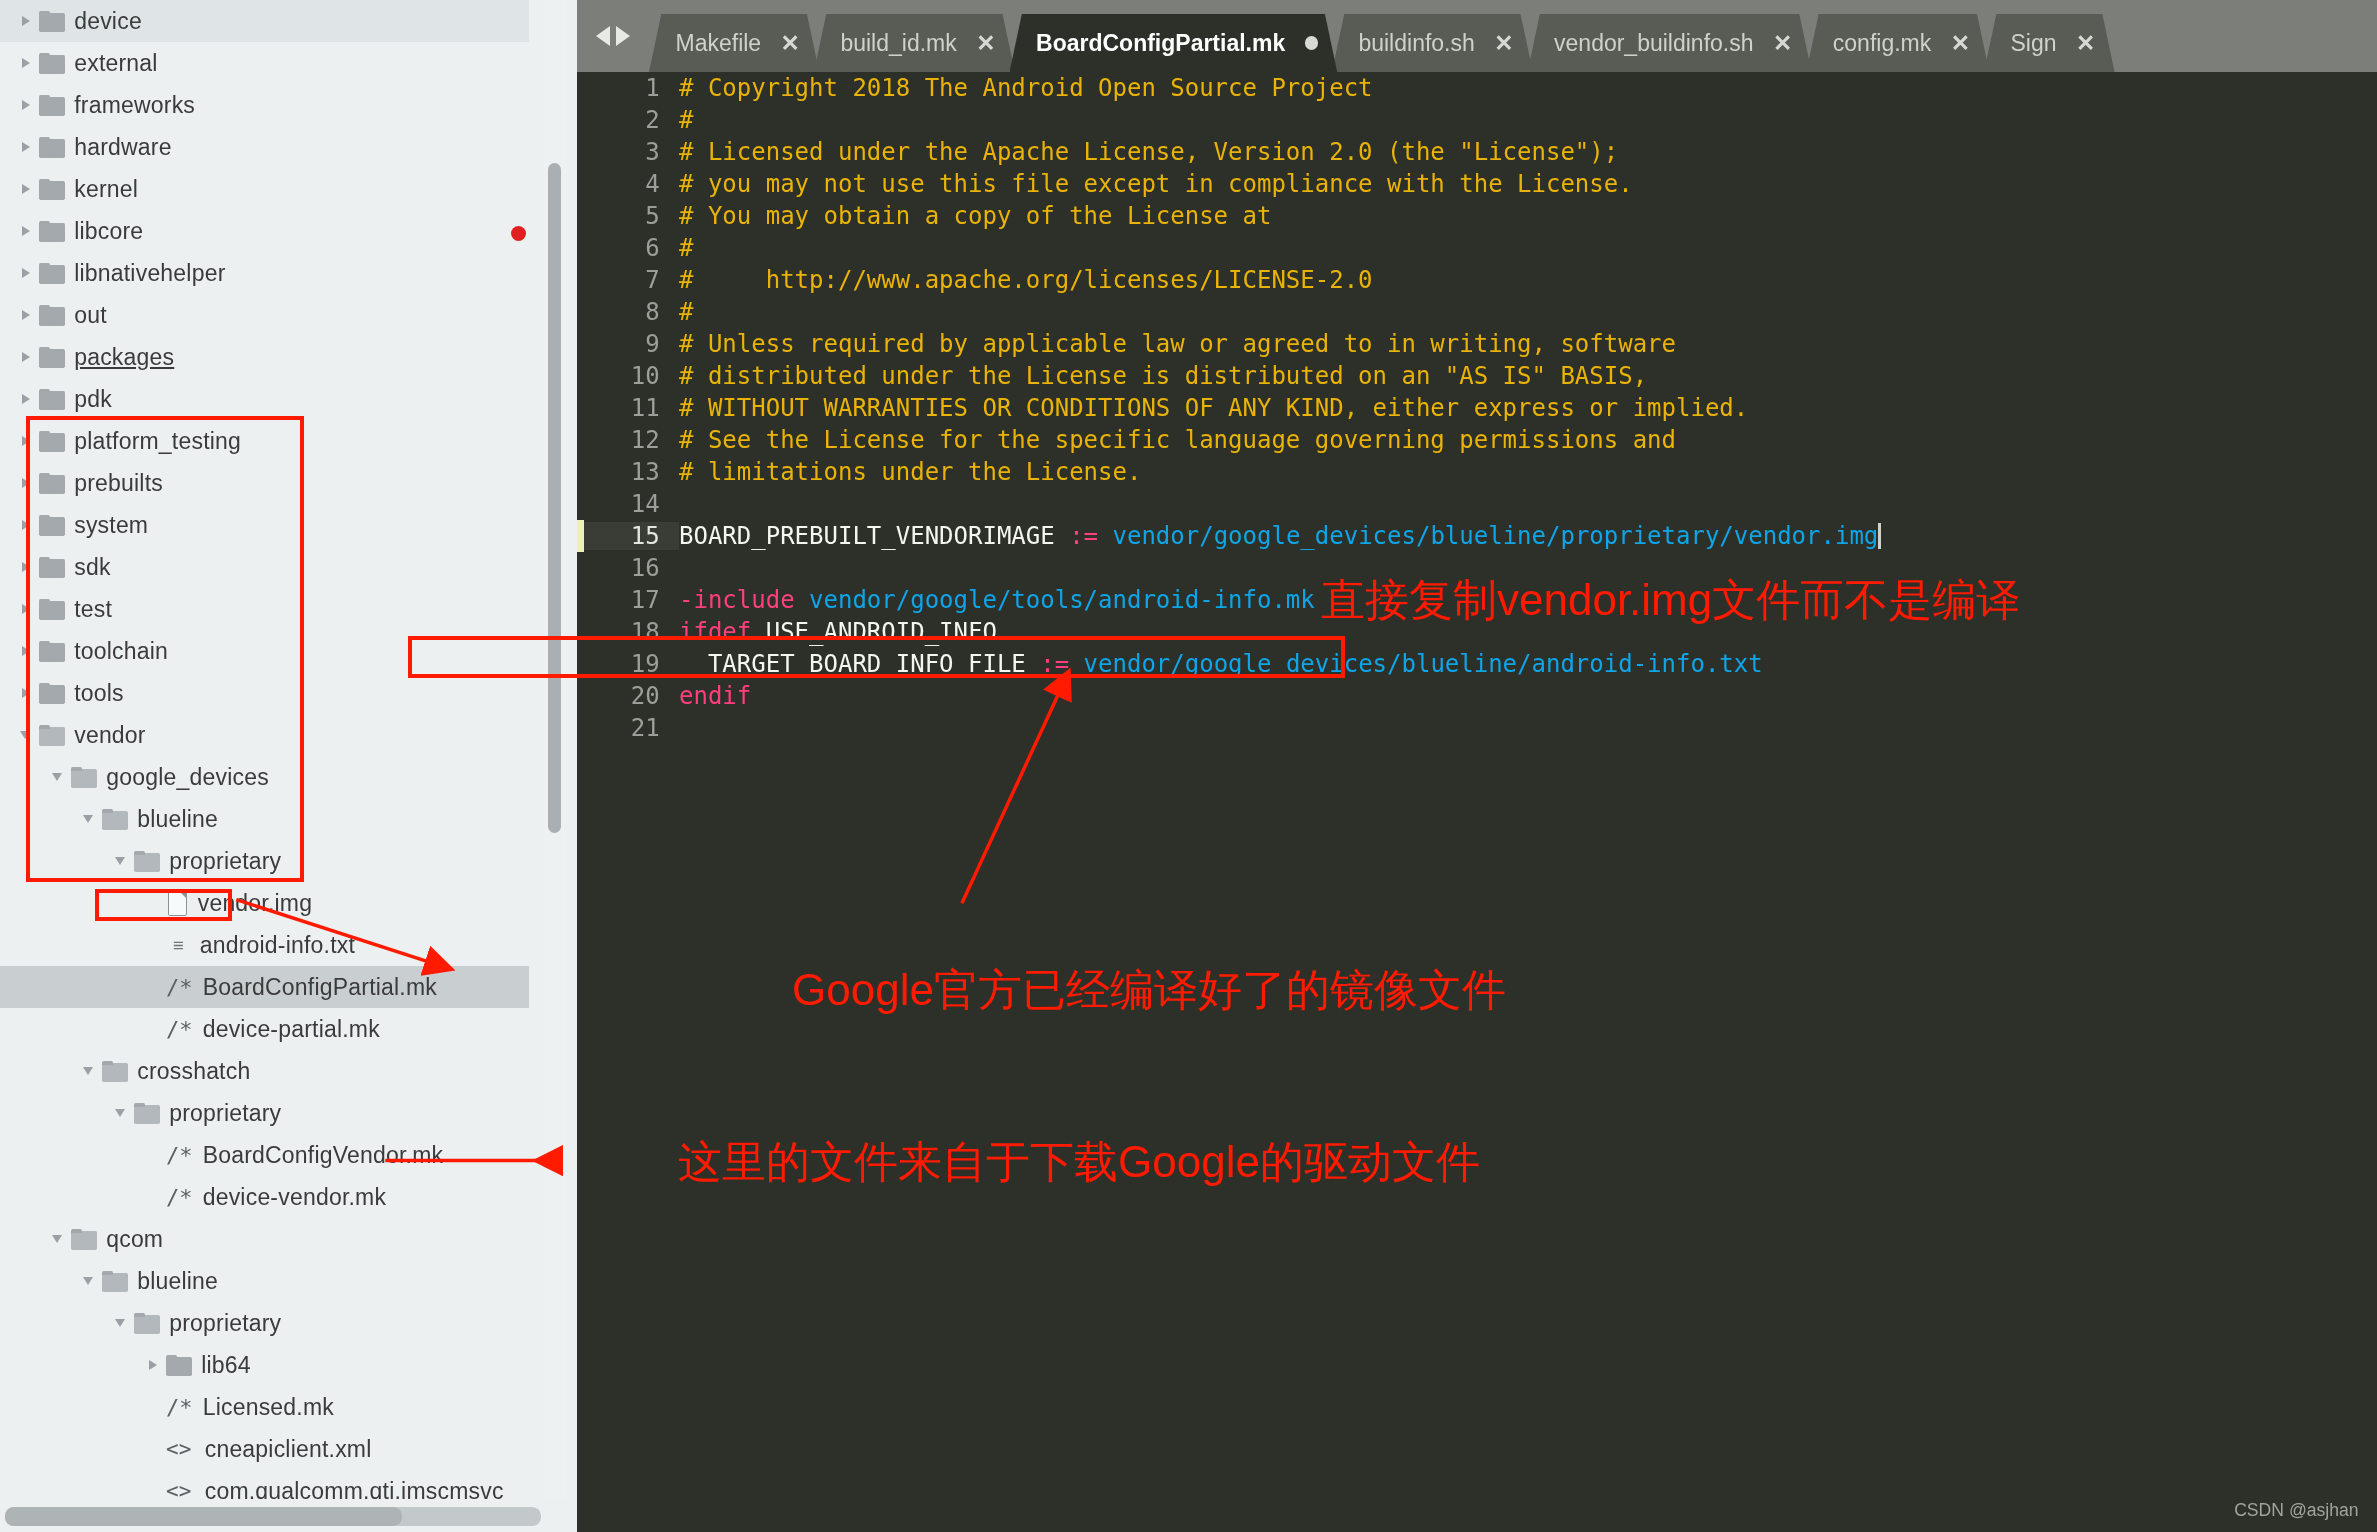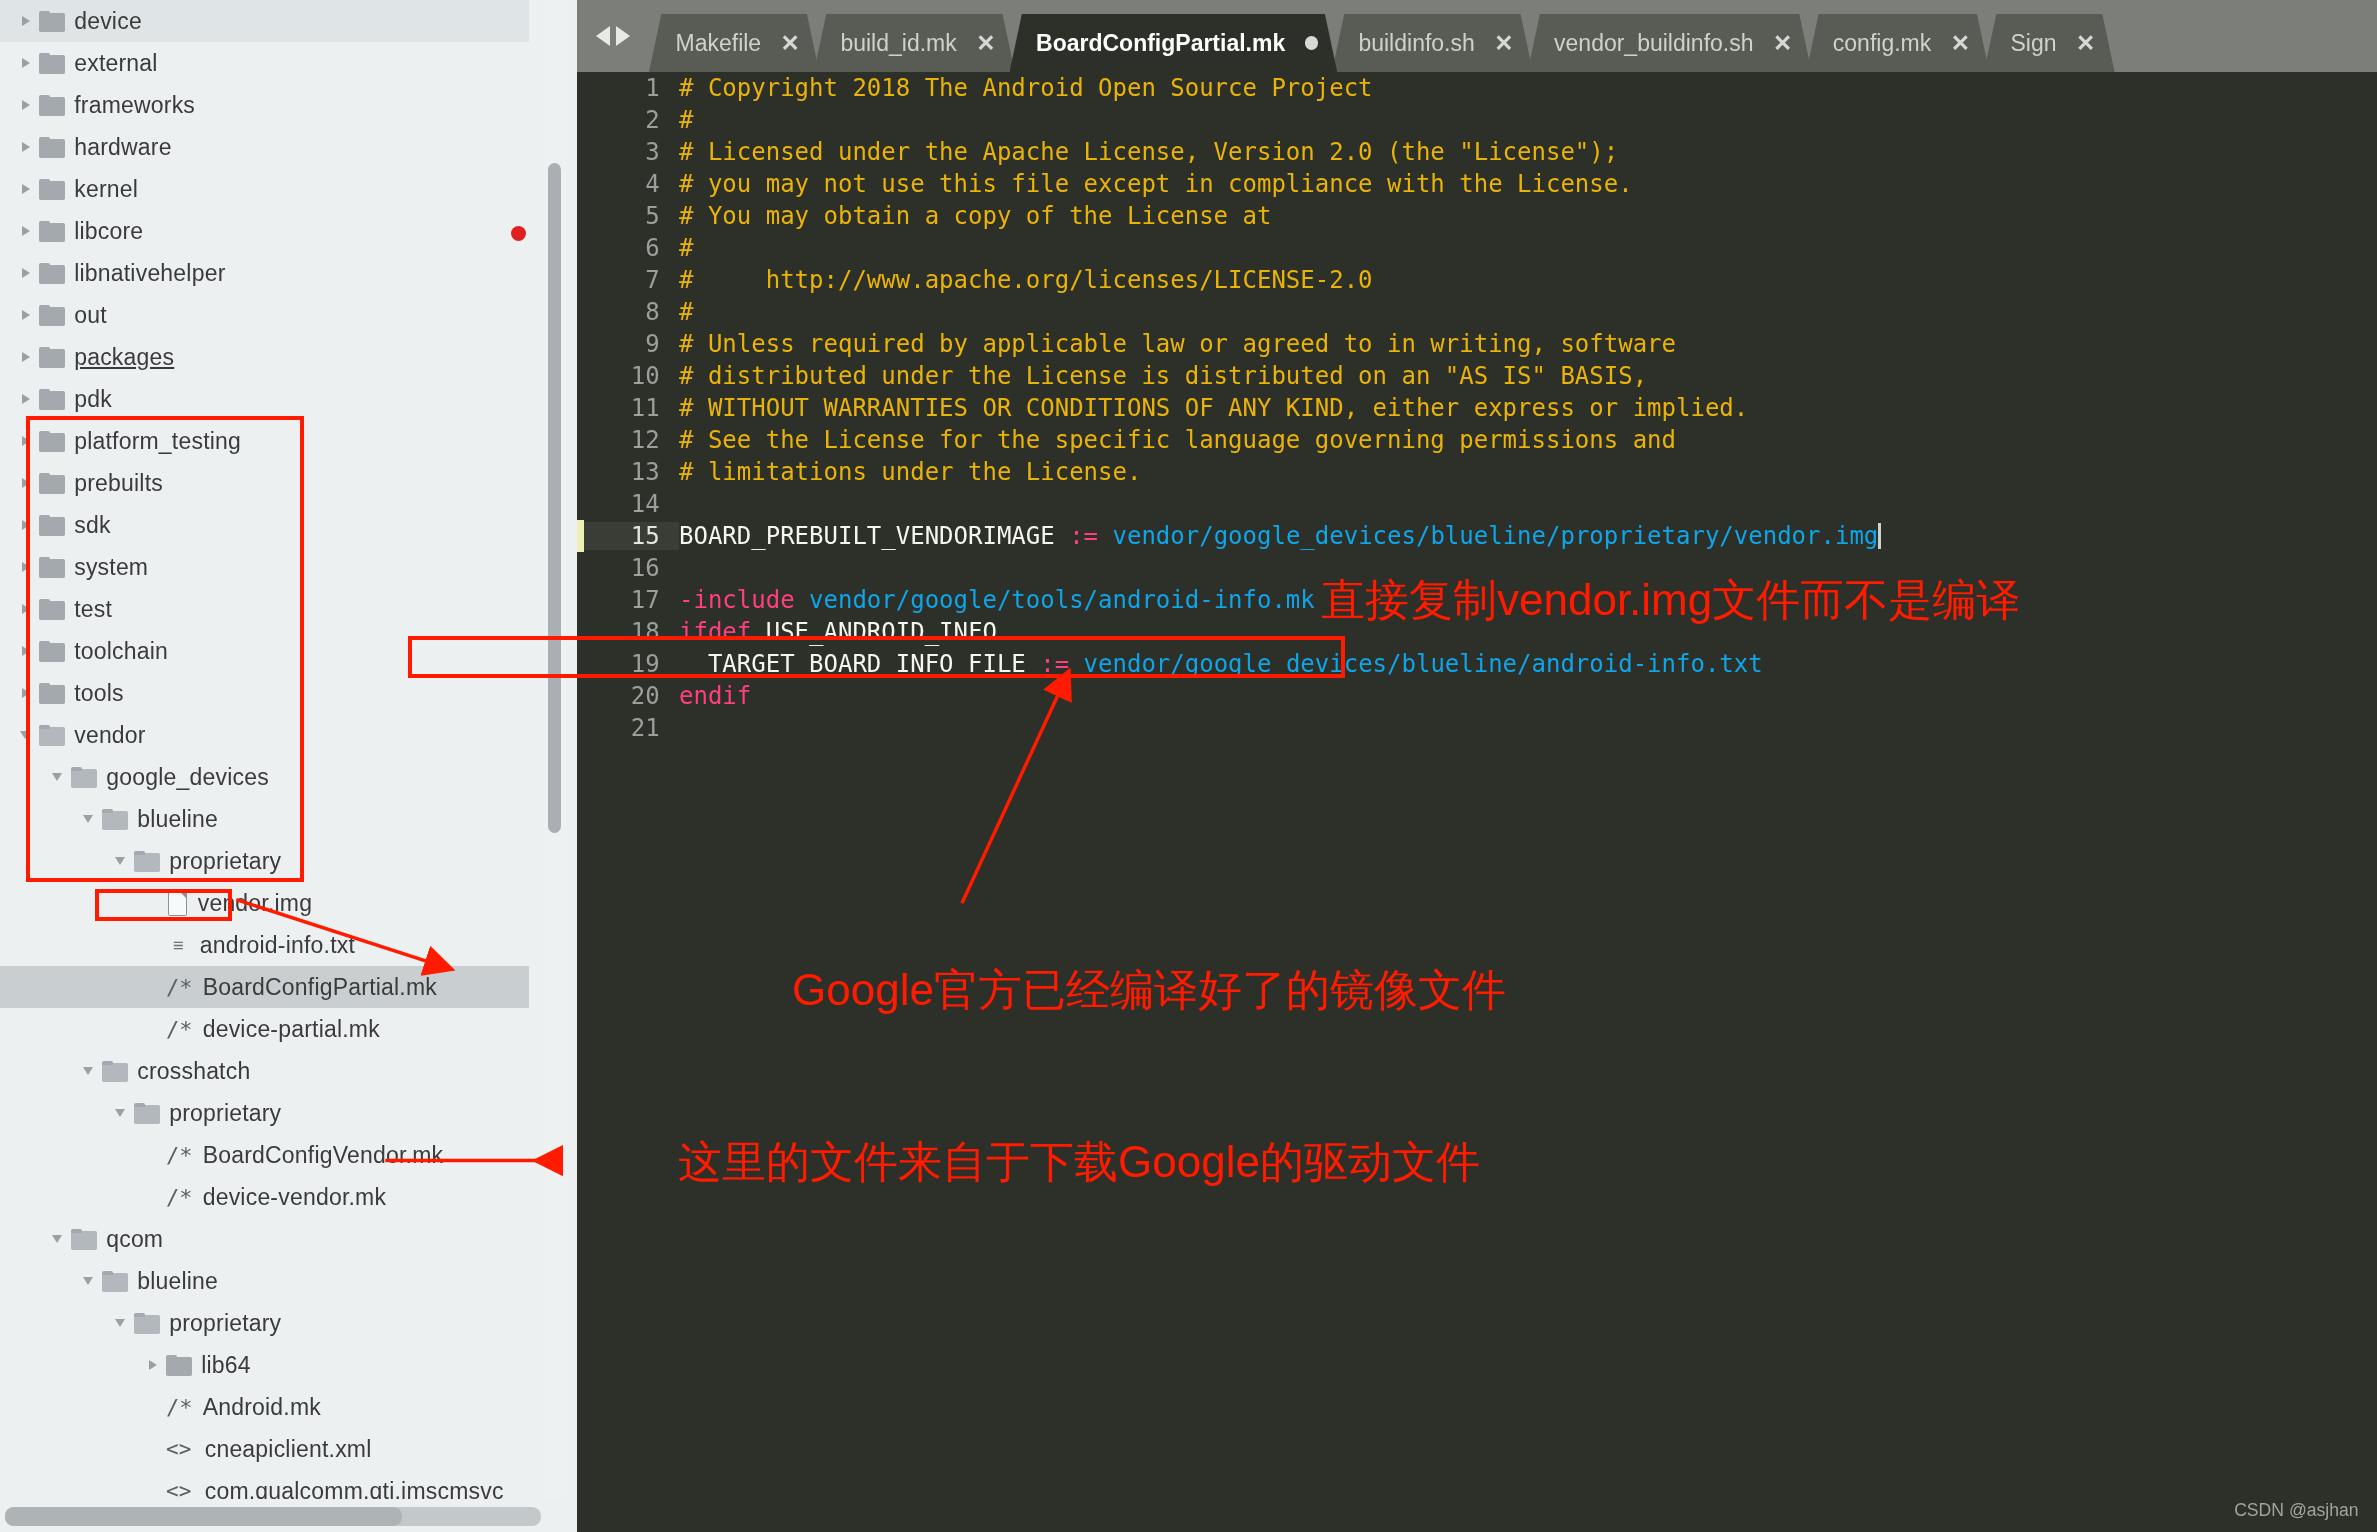--- a/index.html
+++ b/index.html
@@ -385,26 +385,26 @@
           <span class="tree-label">platform_testing</span>
         </div>
         <div class="tree-row" style="padding-left: 16px;">
           <span class="twisty collapsed"></span>
           <span class="icon-folder"></span>
           <span class="tree-label">prebuilts</span>
         </div>
         <div class="tree-row" style="padding-left: 16px;">
           <span class="twisty collapsed"></span>
           <span class="icon-folder"></span>
+          <span class="tree-label">system</span>
+        </div>
+        <div class="tree-row" style="padding-left: 16px;">
+          <span class="twisty collapsed"></span>
+          <span class="icon-folder"></span>
           <span class="tree-label">sdk</span>
-        </div>
-        <div class="tree-row" style="padding-left: 16px;">
-          <span class="twisty collapsed"></span>
-          <span class="icon-folder"></span>
-          <span class="tree-label">system</span>
         </div>
         <div class="tree-row" style="padding-left: 16px;">
           <span class="twisty collapsed"></span>
           <span class="icon-folder"></span>
           <span class="tree-label">test</span>
         </div>
         <div class="tree-row" style="padding-left: 16px;">
           <span class="twisty collapsed"></span>
           <span class="icon-folder"></span>
           <span class="tree-label">toolchain</span>
@@ -490,21 +490,21 @@
           <span class="tree-label">proprietary</span>
         </div>
         <div class="tree-row" style="padding-left: 143px;">
           <span class="twisty collapsed"></span>
           <span class="icon-folder"></span>
           <span class="tree-label">lib64</span>
         </div>
         <div class="tree-row" style="padding-left: 143px;">
           <span class="twisty none"></span>
           <span class="icon-mk">/*</span>
-          <span class="tree-label">Android.mk</span>
+          <span class="tree-label">Licensed.mk</span>
         </div>
         <div class="tree-row" style="padding-left: 143px;">
           <span class="twisty none"></span>
           <span class="icon-xml">&lt;&gt;</span>
           <span class="tree-label">cneapiclient.xml</span>
         </div>
         <div class="tree-row" style="padding-left: 143px;">
           <span class="twisty none"></span>
           <span class="icon-xml">&lt;&gt;</span>
           <span class="tree-label">com.qualcomm.qti.imscmsvc</span>

